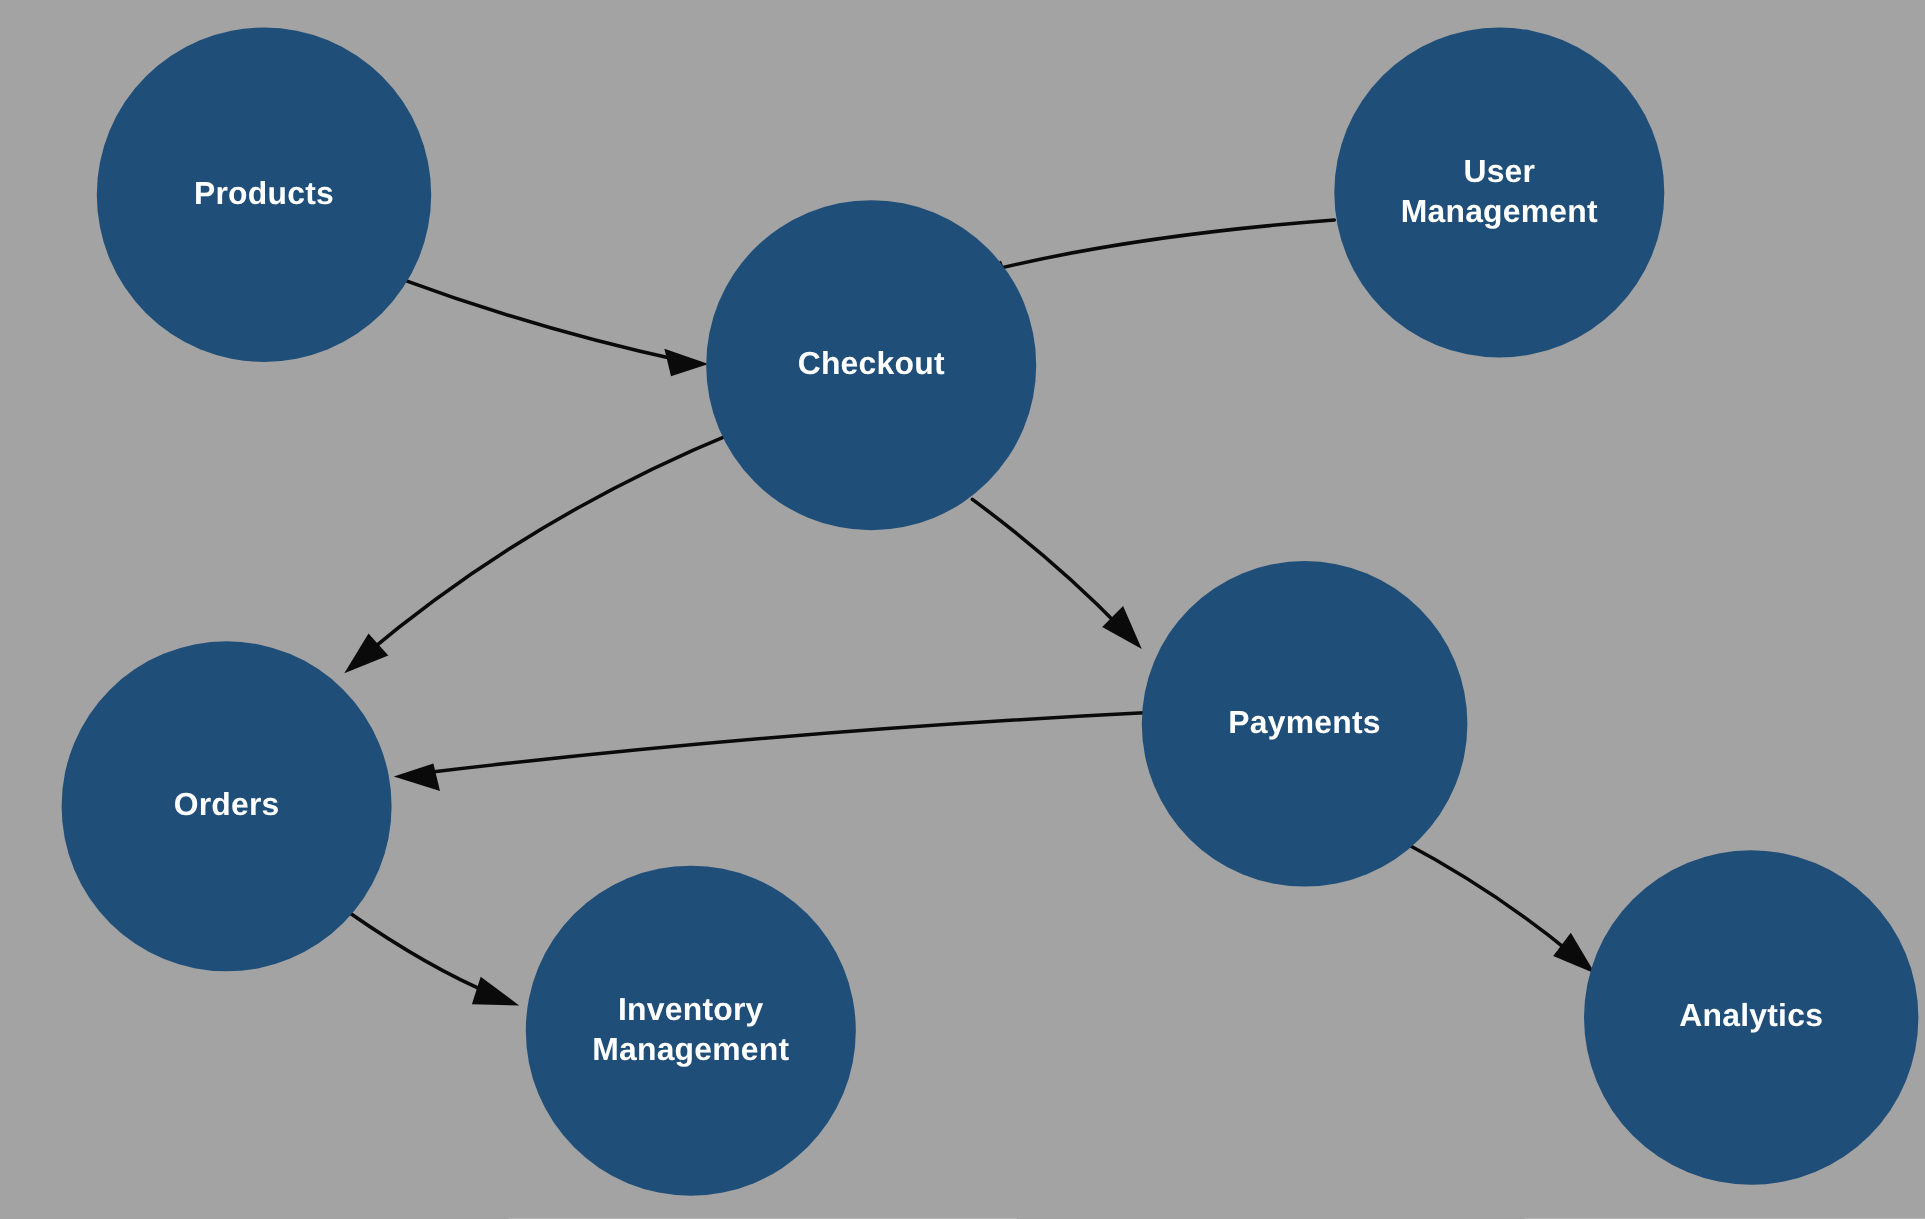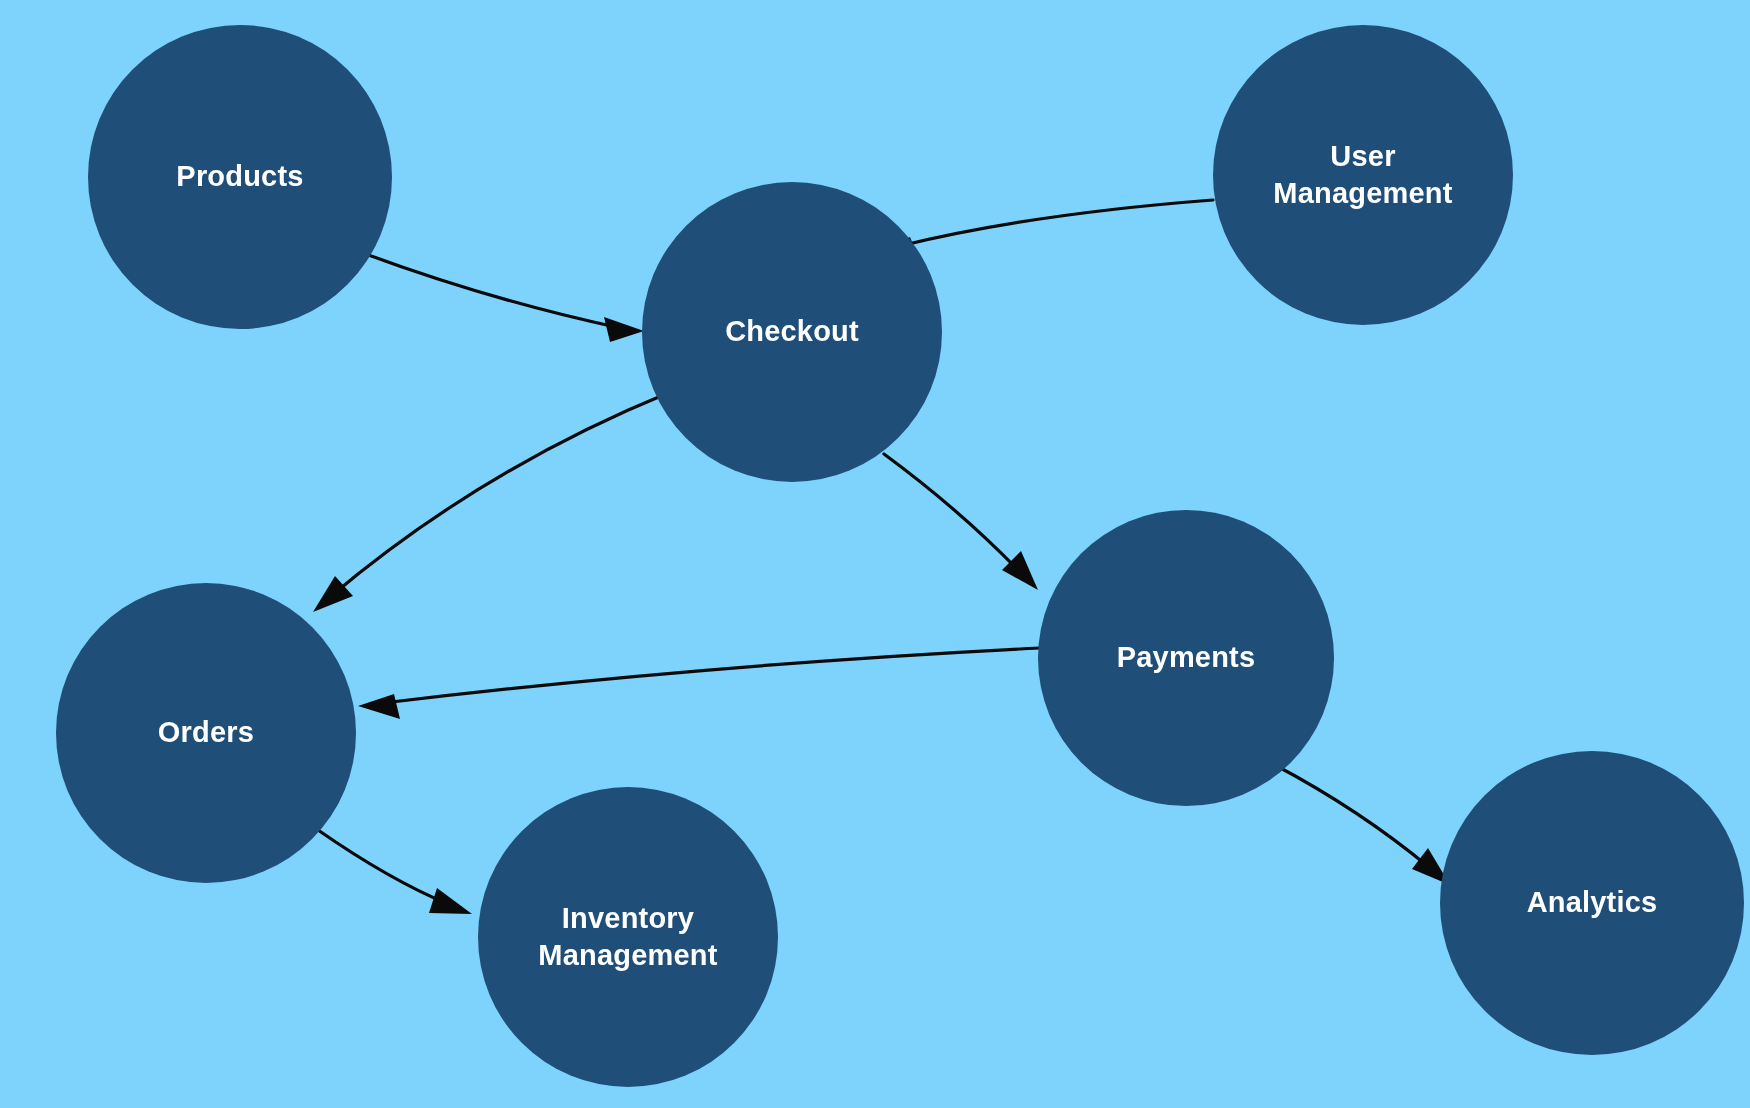--- a/index.html
+++ b/index.html
@@ -10,21 +10,21 @@
   body {
     width: 1750px;
     height: 1108px;
     overflow: hidden;
     font-family: "Liberation Sans", sans-serif;
   }
   #graph-canvas {
     position: relative;
     width: 1750px;
     height: 1108px;
-    background: #7dd3fc;
+    background: #a3a3a3;
   }
   #graph-svg {
     position: absolute;
     left: 0;
     top: 0;
     width: 1750px;
     height: 1108px;
   }
   .graph-node {
     position: absolute;
@@ -119,17 +119,17 @@
 
   <div class="graph-node" style="left:1038px; top:510px; width:296px; height:296px;text-align:center;">
     <span class="node-label">Payments</span>
   </div>
 
   <div class="graph-node" style="left:478px; top:787px; width:300px; height:300px;align-items:center;">
     <span class="node-label">Inventory
 Management</span>
   </div>
 
-  <div class="graph-node" style="left:1440px; top:751px; width:304px; height:304px;text-align:center;">
+  <div class="graph-node" style="left:1440px; top:773px; width:304px; height:304px;text-align:center;">
     <span class="node-label">Analytics</span>
   </div>
 
 </div>
 
 </body></html>

